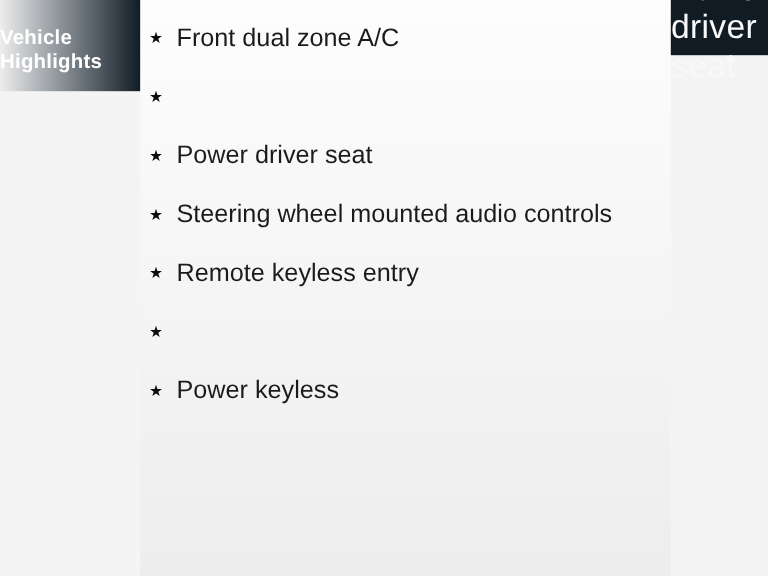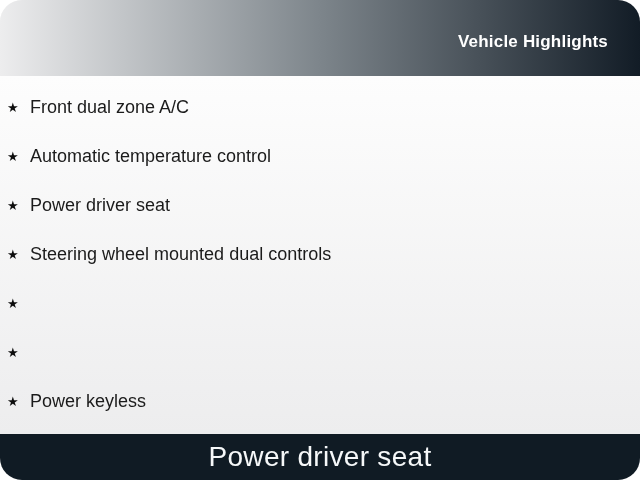--- a/index.html
+++ b/index.html
@@ -15,24 +15,23 @@
   }
   * { margin: 0; padding: 0; box-sizing: border-box; }
   html, body {
     width: 640px; height: 480px;
     font-family: "Liberation Sans", sans-serif;
     overflow: hidden;
   }
   .card {
     width: 640px; height: 480px;
     display: flex;
-    flex-direction: column;
+    flex-direction: row;
     overflow: hidden;
     background: #f4f4f4;
-    border-radius: 22px;
   }
   .header {
     height: 76px;
     flex: 0 0 76px;
     background: linear-gradient(to right,
       var(--header-grad-left) 0%,
       var(--header-grad-mid) 50%,
       var(--header-grad-right) 100%);
     display: flex;
     align-items: center;
@@ -65,21 +64,21 @@
   .star {
     width: 16px;
     flex: 0 0 16px;
     font-size: 13px;
     line-height: 1;
     color: #0c0c0c;
     text-align: left;
   }
   .feature-label {
     margin-left: 7px;
-    font-size: 18px;
+    font-size: 21px;
     color: var(--list-text);
   }
   .footer {
     height: 46px;
     flex: 0 0 46px;
     background: var(--footer-bg);
     display: flex;
     align-items: center;
     justify-content: center;
   }
@@ -100,35 +99,35 @@
   </header>
 
   <main class="feature-list" id="feature-list">
   <div class="feature-row">
     <span class="star">★</span>
     <span class="feature-label">Front dual zone A/C</span>
   </div>
 
   <div class="feature-row">
     <span class="star">★</span>
-    <span class="feature-label">Automatic temperature control</span>
   </div>
 
   <div class="feature-row">
     <span class="star">★</span>
     <span class="feature-label">Power driver seat</span>
   </div>
 
   <div class="feature-row">
     <span class="star">★</span>
-    <span class="feature-label">Steering wheel mounted dual controls</span>
+    <span class="feature-label">Steering wheel mounted audio controls</span>
   </div>
 
   <div class="feature-row">
     <span class="star">★</span>
+    <span class="feature-label">Remote keyless entry</span>
   </div>
 
   <div class="feature-row">
     <span class="star">★</span>
   </div>
 
   <div class="feature-row">
     <span class="star">★</span>
     <span class="feature-label">Power keyless</span>
   </div>

